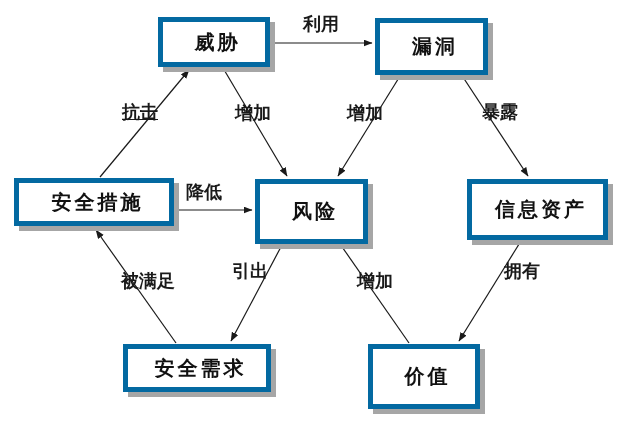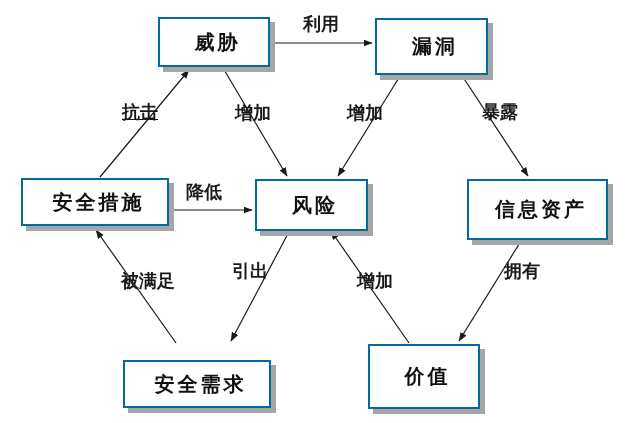--- a/index.html
+++ b/index.html
@@ -22,21 +22,21 @@
     width: 626px;
     height: 423px;
   }
   .edges line {
     stroke: #1a1a1a;
     stroke-width: 1.2;
   }
   .node {
     position: absolute;
     box-sizing: border-box;
-    border: 2px solid #0369a1;
+    border: 5px solid #0369a1;
     background: #ffffff;
     box-shadow: 5px 5px 0 0 #a6a6a6;
     display: flex;
     align-items: center;
     justify-content: center;
     font-size: 20px;
     font-weight: 700;
     letter-spacing: 3px;
     padding-left: 7px; 
     color: #111111;
@@ -70,24 +70,24 @@
         <line x1="165" y1="210" x2="252" y2="210" marker-end="url(#arrowhead)"></line>
         <line x1="291" y1="228" x2="231" y2="341" marker-end="url(#arrowhead)"></line>
         <line x1="176" y1="343" x2="96" y2="230" marker-end="url(#arrowhead)"></line>
         <line x1="409" y1="343" x2="331" y2="231" marker-end="url(#arrowhead)"></line>
         <line x1="529" y1="228" x2="459" y2="341" marker-end="url(#arrowhead)"></line>
       </g>
   </svg>
   <div id="nodes-layer">
       <div class="node" style="left: 158px; top: 17px; width: 112px; height: 50px;">威胁</div>
       <div class="node" style="left: 375px; top: 18px; width: 113px; height: 57px;">漏洞</div>
-      <div class="node" style="left: 14px; top: 178px; width: 148px; height: 48px; margin-left: 7px;">安全措施</div>
-      <div class="node" style="left: 255px; top: 179px; width: 113px; height: 52px;">风险</div>
+      <div class="node" style="left: 14px; top: 178px; width: 160px; height: 48px;">安全措施</div>
+      <div class="node" style="left: 255px; top: 179px; width: 113px; height: 65px;">风险</div>
       <div class="node" style="left: 467px; top: 179px; width: 141px; height: 61px;">信息资产</div>
-      <div class="node" style="left: 123px; top: 344px; width: 148px; height: 48px; margin-top: 16px;">安全需求</div>
+      <div class="node" style="left: 123px; top: 344px; width: 148px; height: 48px;">安全需求</div>
       <div class="node" style="left: 368px; top: 344px; width: 112px; height: 65px;">价值</div>
     </div>
   <div id="labels-layer">
       <div class="edge-label" style="left: 321px; top: 24px;">利用</div>
       <div class="edge-label" style="left: 140px; top: 112px; text-decoration: underline;">抗击</div>
       <div class="edge-label" style="left: 253px; top: 113px;">增加</div>
       <div class="edge-label" style="left: 365px; top: 113px;">增加</div>
       <div class="edge-label" style="left: 500px; top: 112px;">暴露</div>
       <div class="edge-label" style="left: 204px; top: 192px;">降低</div>
       <div class="edge-label" style="left: 250px; top: 271px;">引出</div>

